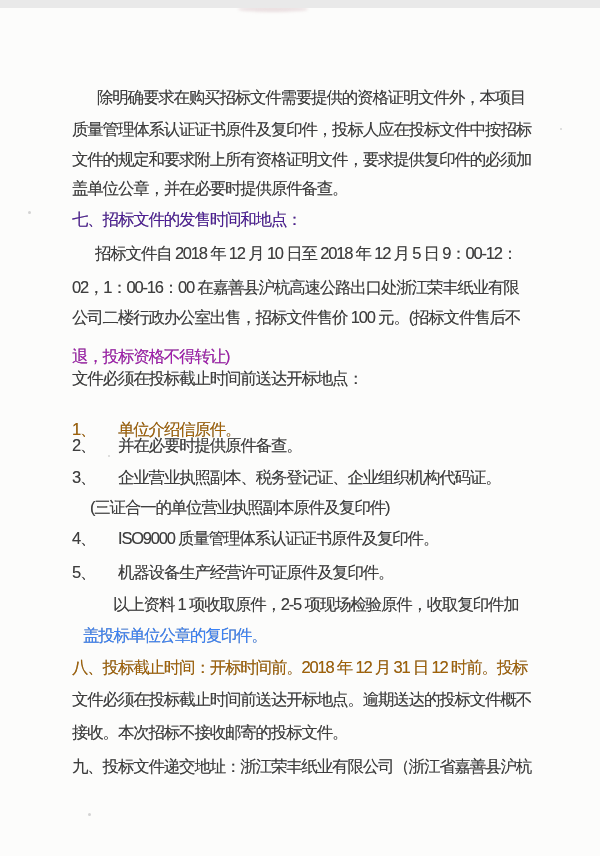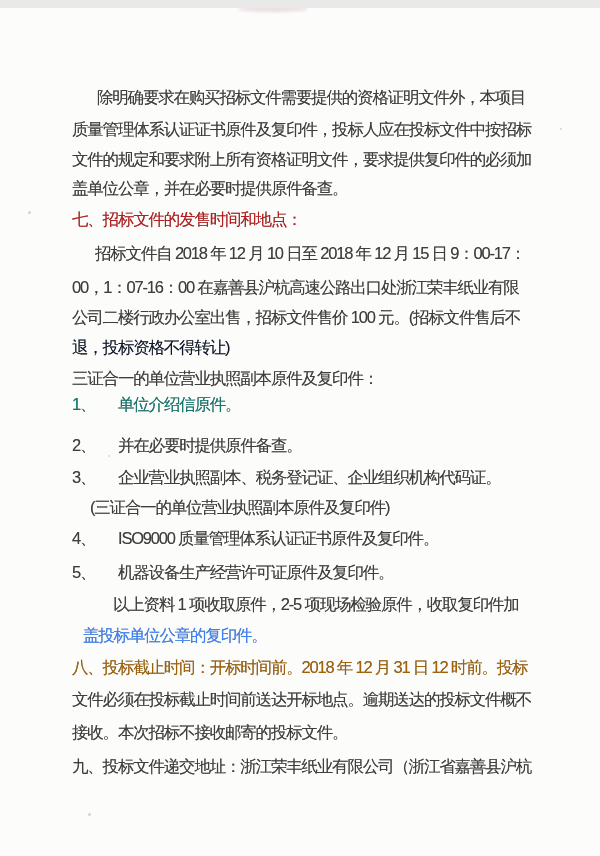--- a/index.html
+++ b/index.html
@@ -24,27 +24,27 @@
 </head>
 <body>
 
 <div class="scan" style="background: rgb(252, 252, 251);">
   <div class="smudge"></div>
   <div>
       <div class="line" style="left: 97px; top: 78px; color: rgb(62, 62, 62);"><span>除明确要求在购买招标文件需要提供的资格证明文件外，本项目</span></div>
       <div class="line" style="left: 72px; top: 110px; color: rgb(62, 62, 62);"><span>质量管理体系认证证书原件及复印件，投标人应在投标文件中按招标</span></div>
       <div class="line" style="left: 72px; top: 140px; color: rgb(62, 62, 62);"><span>文件的规定和要求附上所有资格证明文件，要求提供复印件的必须加</span></div>
       <div class="line" style="left: 72px; top: 169px; color: rgb(62, 62, 62);"><span>盖单位公章，并在必要时提供原件备查。</span></div>
-      <div class="line" style="left: 72px; top: 200px; color: #b91c1c;"><span>七、招标文件的发售时间和地点：</span></div>
-      <div class="line" style="left: 95px; top: 234px; color: rgb(62, 62, 62);"><span>招标文件自 2018 年 12 月 10 日至 2018 年 12 月 15 日 9：00-17：</span></div>
-      <div class="line" style="left: 72px; top: 268px; color: rgb(62, 62, 62);"><span>00，1：07-16：00 在嘉善县沪杭高速公路出口处浙江荣丰纸业有限</span></div>
+      <div class="line" style="left: 72px; top: 200px; color: #4c1d95;"><span>七、招标文件的发售时间和地点：</span></div>
+      <div class="line" style="left: 95px; top: 234px; color: rgb(62, 62, 62);"><span>招标文件自 2018 年 12 月 10 日至 2018 年 12 月 5 日 9：00-12：</span></div>
+      <div class="line" style="left: 72px; top: 268px; color: rgb(62, 62, 62);"><span>02，1：00-16：00 在嘉善县沪杭高速公路出口处浙江荣丰纸业有限</span></div>
       <div class="line" style="left: 72px; top: 298px; color: rgb(62, 62, 62);"><span>公司二楼行政办公室出售，招标文件售价 100 元。(招标文件售后不</span></div>
-      <div class="line" style="left: 72px; top: 328px; color: #0f172a;"><span>退，投标资格不得转让)</span></div>
-      <div class="line" style="left: 72px; top: 359px; color: rgb(62, 62, 62);"><span>三证合一的单位营业执照副本原件及复印件：</span></div>
-      <div class="line" style="left: 72px; top: 385px; color: #0f766e;"><span class="num">1、</span><span>单位介绍信原件。</span></div>
+      <div class="line" style="left: 72px; top: 337px; color: #a21caf;"><span>退，投标资格不得转让)</span></div>
+      <div class="line" style="left: 72px; top: 359px; color: rgb(62, 62, 62);"><span>文件必须在投标截止时间前送达开标地点：</span></div>
+      <div class="line" style="left: 72px; top: 410px; color: #a16207;"><span class="num">1、</span><span>单位介绍信原件。</span></div>
       <div class="line" style="left: 72px; top: 426px; color: rgb(62, 62, 62);"><span class="num">2、</span><span>并在必要时提供原件备查。</span></div>
       <div class="line" style="left: 72px; top: 458px; color: rgb(62, 62, 62);"><span class="num">3、</span><span>企业营业执照副本、税务登记证、企业组织机构代码证。</span></div>
       <div class="line" style="left: 90px; top: 488px; color: rgb(62, 62, 62);"><span>(三证合一的单位营业执照副本原件及复印件)</span></div>
       <div class="line" style="left: 72px; top: 519px; color: rgb(62, 62, 62);"><span class="num">4、</span><span>ISO9000 质量管理体系认证证书原件及复印件。</span></div>
       <div class="line" style="left: 72px; top: 553px; color: rgb(62, 62, 62);"><span class="num">5、</span><span>机器设备生产经营许可证原件及复印件。</span></div>
       <div class="line" style="left: 113px; top: 585px; color: rgb(62, 62, 62);"><span>以上资料 1 项收取原件，2-5 项现场检验原件，收取复印件加</span></div>
       <div class="line" style="left: 83px; top: 616px; color: #3b82f6;"><span>盖投标单位公章的复印件。</span></div>
       <div class="line" style="left: 72px; top: 648px; color: #a16207;"><span>八、投标截止时间：开标时间前。2018 年 12 月 31 日 12 时前。投标</span></div>
       <div class="line" style="left: 72px; top: 680px; color: rgb(62, 62, 62);"><span>文件必须在投标截止时间前送达开标地点。逾期送达的投标文件概不</span></div>
       <div class="line" style="left: 72px; top: 713px; color: rgb(62, 62, 62); text-align: center;"><span>接收。本次招标不接收邮寄的投标文件。</span></div>

